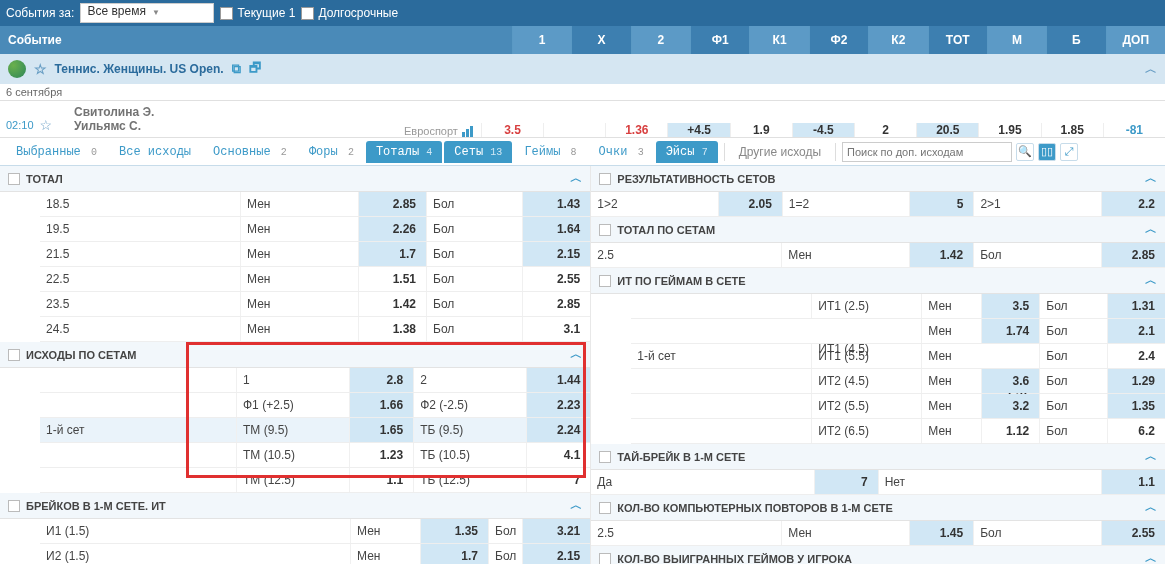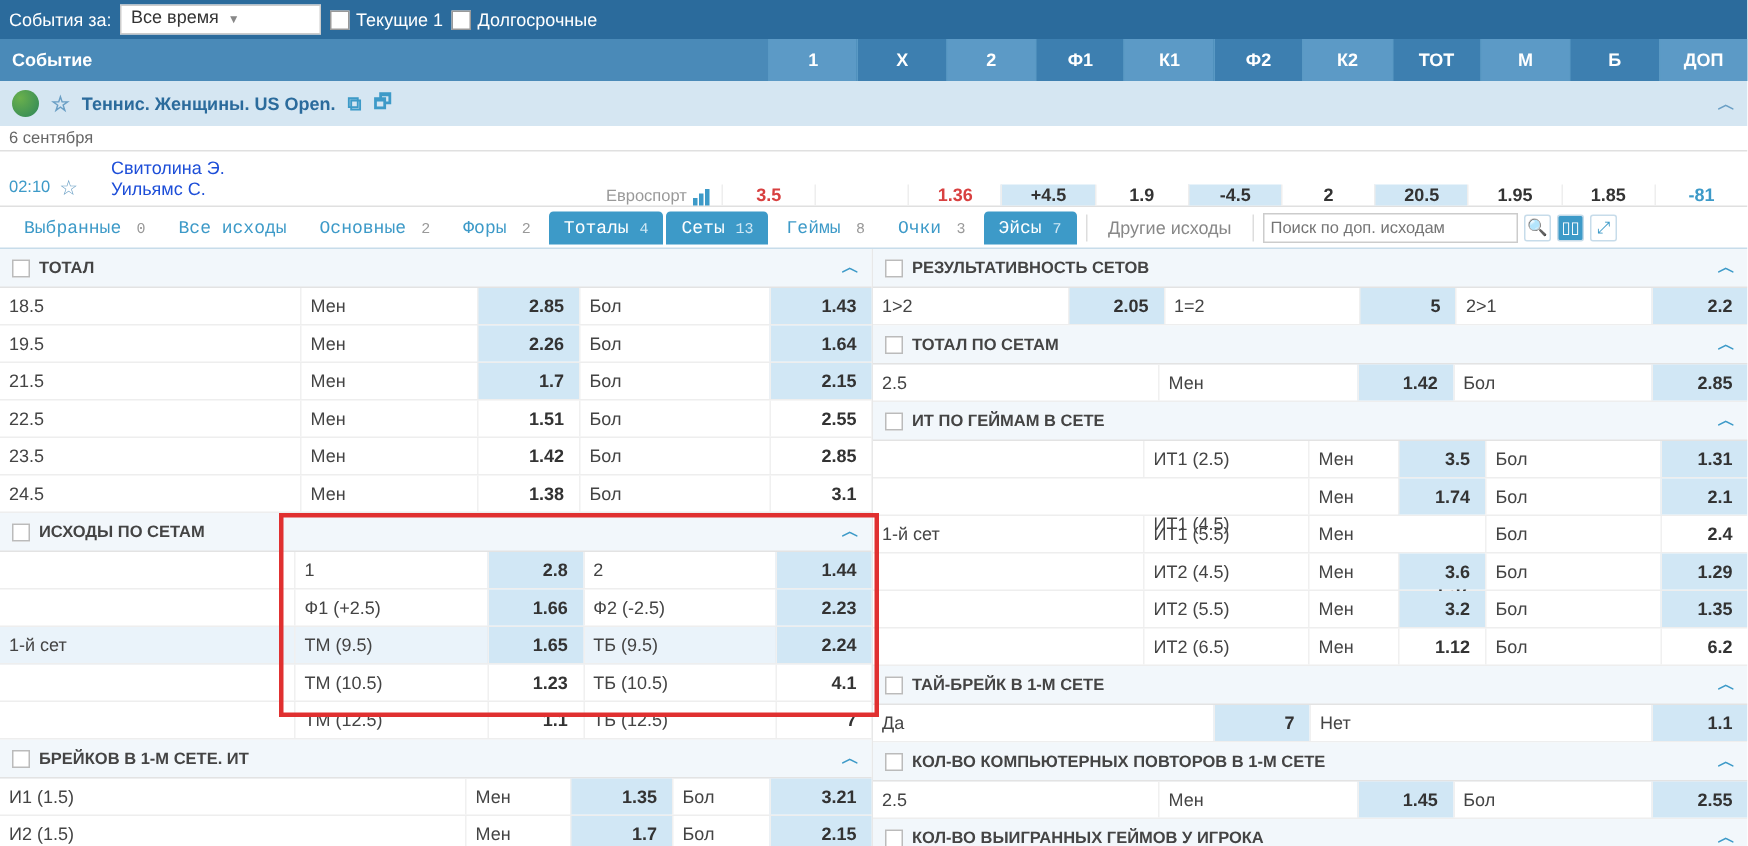--- a/index.html
+++ b/index.html
@@ -22,21 +22,21 @@
 .globe-icon { width: 18px; height: 18px; border-radius: 50%; background: radial-gradient(circle at 30% 30%, #6ab04c, #2d8659); display: inline-block; }
 .star-icon { color: #6a9fc5; font-size: 14px; }
 .cat-icons { color: #3d9ac8; font-size: 13px; }
 .collapse-caret { margin-left: auto; color: #6a9fc5; font-size: 12px; }
 
 .date-label { font-size: 11px; color: #666; padding: 2px 6px; border-bottom: 1px solid #e0e0e0; }
 
 .match-row { display: flex; align-items: flex-end; border-bottom: 1px solid #e0e0e0; }
 .match-left { flex: 0 0 74px; display: flex; align-items: center; padding: 4px 6px; gap: 6px; }
 .match-time { color: #3d9ac8; font-size: 11px; }
-.match-names { flex: 0 0 330px; display: flex; flex-direction: column; justify-content: center; font-weight: normal; color: #1d4ed8; padding: 4px 0; }
+.match-names { flex: 0 0 330px; display: flex; flex-direction: column; justify-content: center; font-weight: bold; color: #737373; padding: 4px 0; }
 .match-channel { display: flex; align-items: center; gap: 4px; color: #999; font-size: 11px; padding-right: 8px; }
 .bars-icon { display: inline-flex; gap: 1px; align-items: flex-end; height: 12px; }
 .bars-icon span { width: 3px; background: #3d9ac8; display: inline-block; }
 .bars-icon span:nth-child(1){height:5px;} .bars-icon span:nth-child(2){height:8px;} .bars-icon span:nth-child(3){height:11px;}
 .match-odds { flex: 1; display: flex; }
 .odd-cell { flex: 1; min-width: 49px; display: flex; align-items: center; justify-content: center; border-left: 1px solid #eee; color: #333; font-weight: bold; }
 .odd-cell.red { color: #d84040; }
 .odd-cell.link { color: #3d9ac8; }
 .odd-cell.hl { background: #d1e7f5; font-weight: bold; color: #333; }
 
@@ -52,21 +52,21 @@
 
 .content { display: flex; align-items: flex-start; }
 .col { flex: 1; }
 .col-left { flex: 0 0 582px; border-right: 1px solid #e8e8e8; }
 .col-right { flex: 1; }
 
 .section-header { display: flex; align-items: center; height: 26px; padding: 0 8px; background: #f2f7fb; border-bottom: 1px solid #e3e3e3; font-weight: bold; color: #444; font-size: 11px; }
 .section-header .cb { width: 12px; height: 12px; border: 1px solid #bbb; background: #fff; margin-right: 6px; }
 .section-header .caret { margin-left: auto; color: #3d9ac8; font-size: 12px; }
 
-.odds-table { width: 100%; }
+.odds-table { width: 100%; padding-left: 40px; }
 .odds-row { display: flex; align-items: stretch; height: 25px; border-bottom: 1px solid #eee; }
 .oc { display: flex; align-items: center; padding: 0 6px; border-left: 1px solid #f0f0f0; }
 .oc:first-child { border-left: none; }
 .oc.lbl { color: #444; }
 .oc.val { justify-content: flex-end; font-weight: bold; color: #333; padding-right: 10px; }
 .oc.val.hl { background: #d1e7f5; }
 
 .highlight-box { position: absolute; border: 3px solid #e03030; pointer-events: none; } .wval { flex: 0 0 64px; }
 .wset { flex: 0 0 196px; } .whalf { flex: 1; }
 

